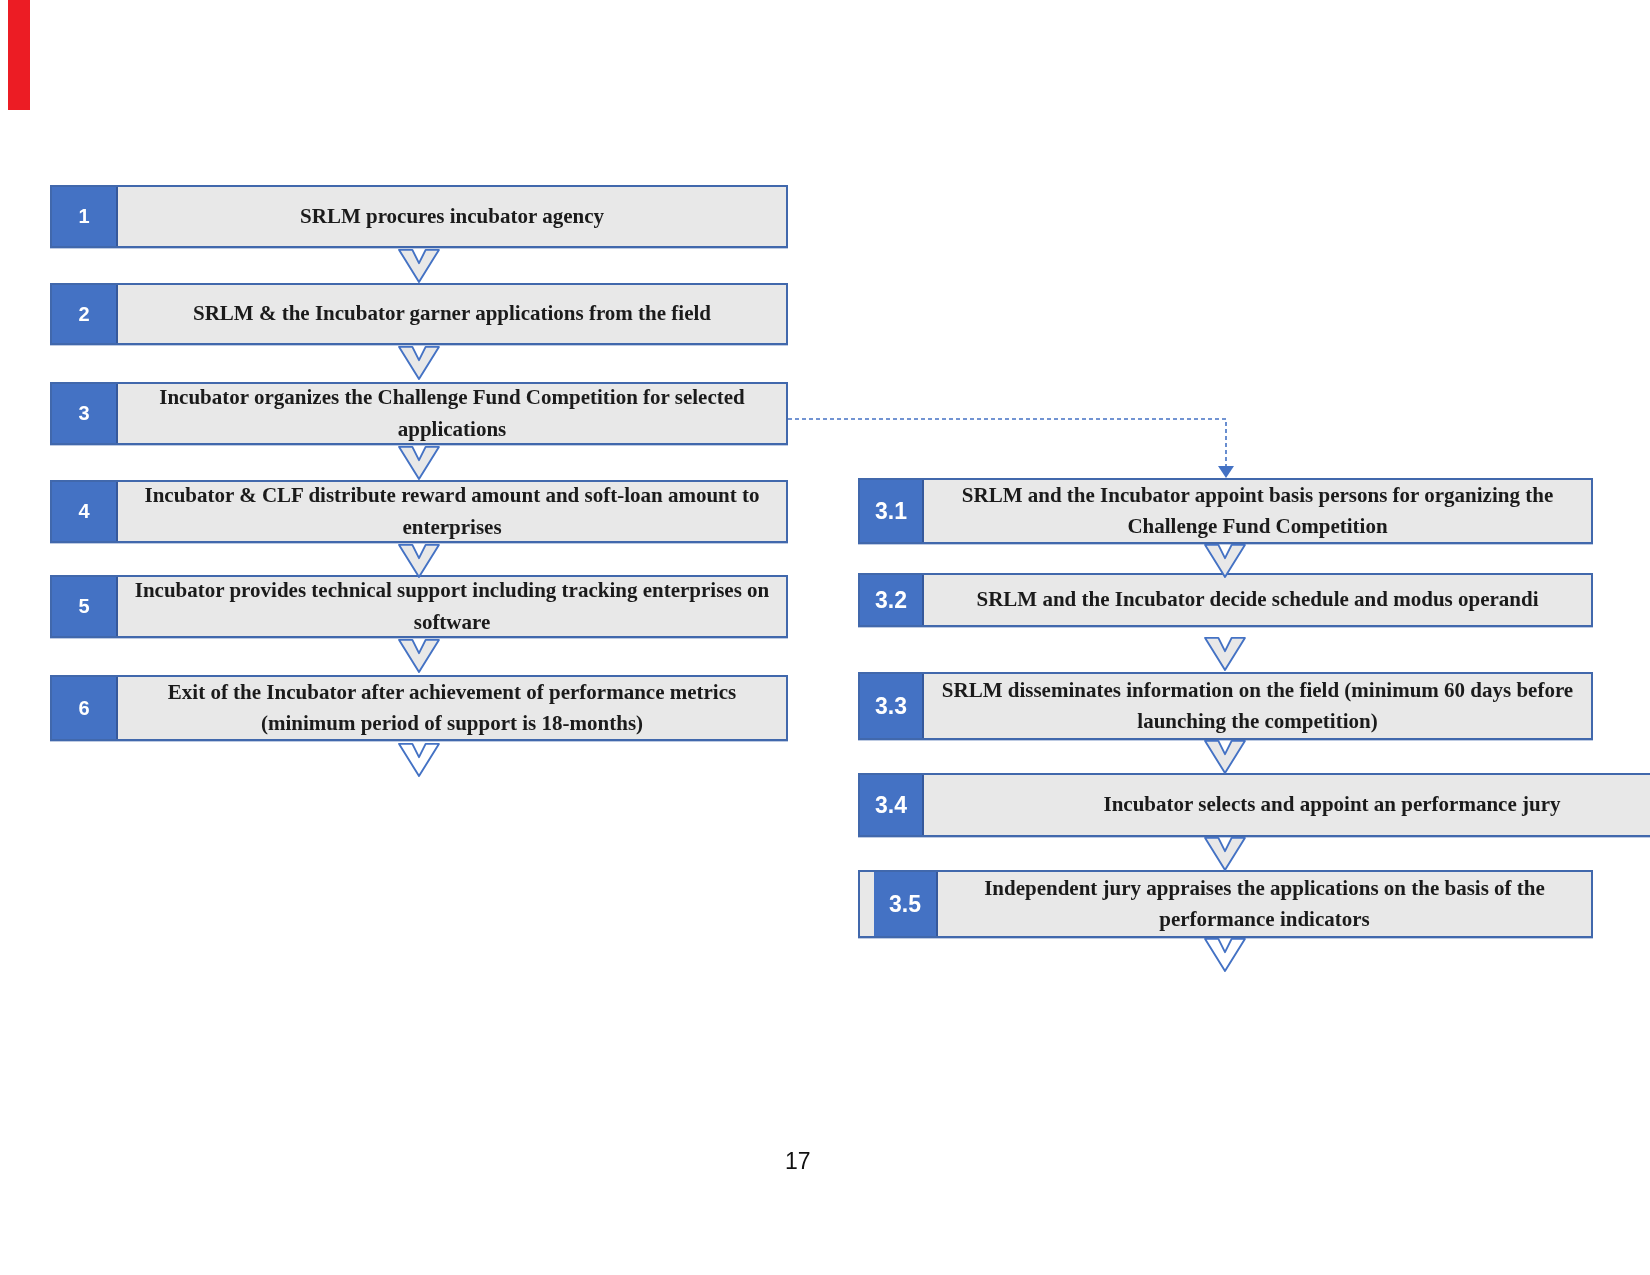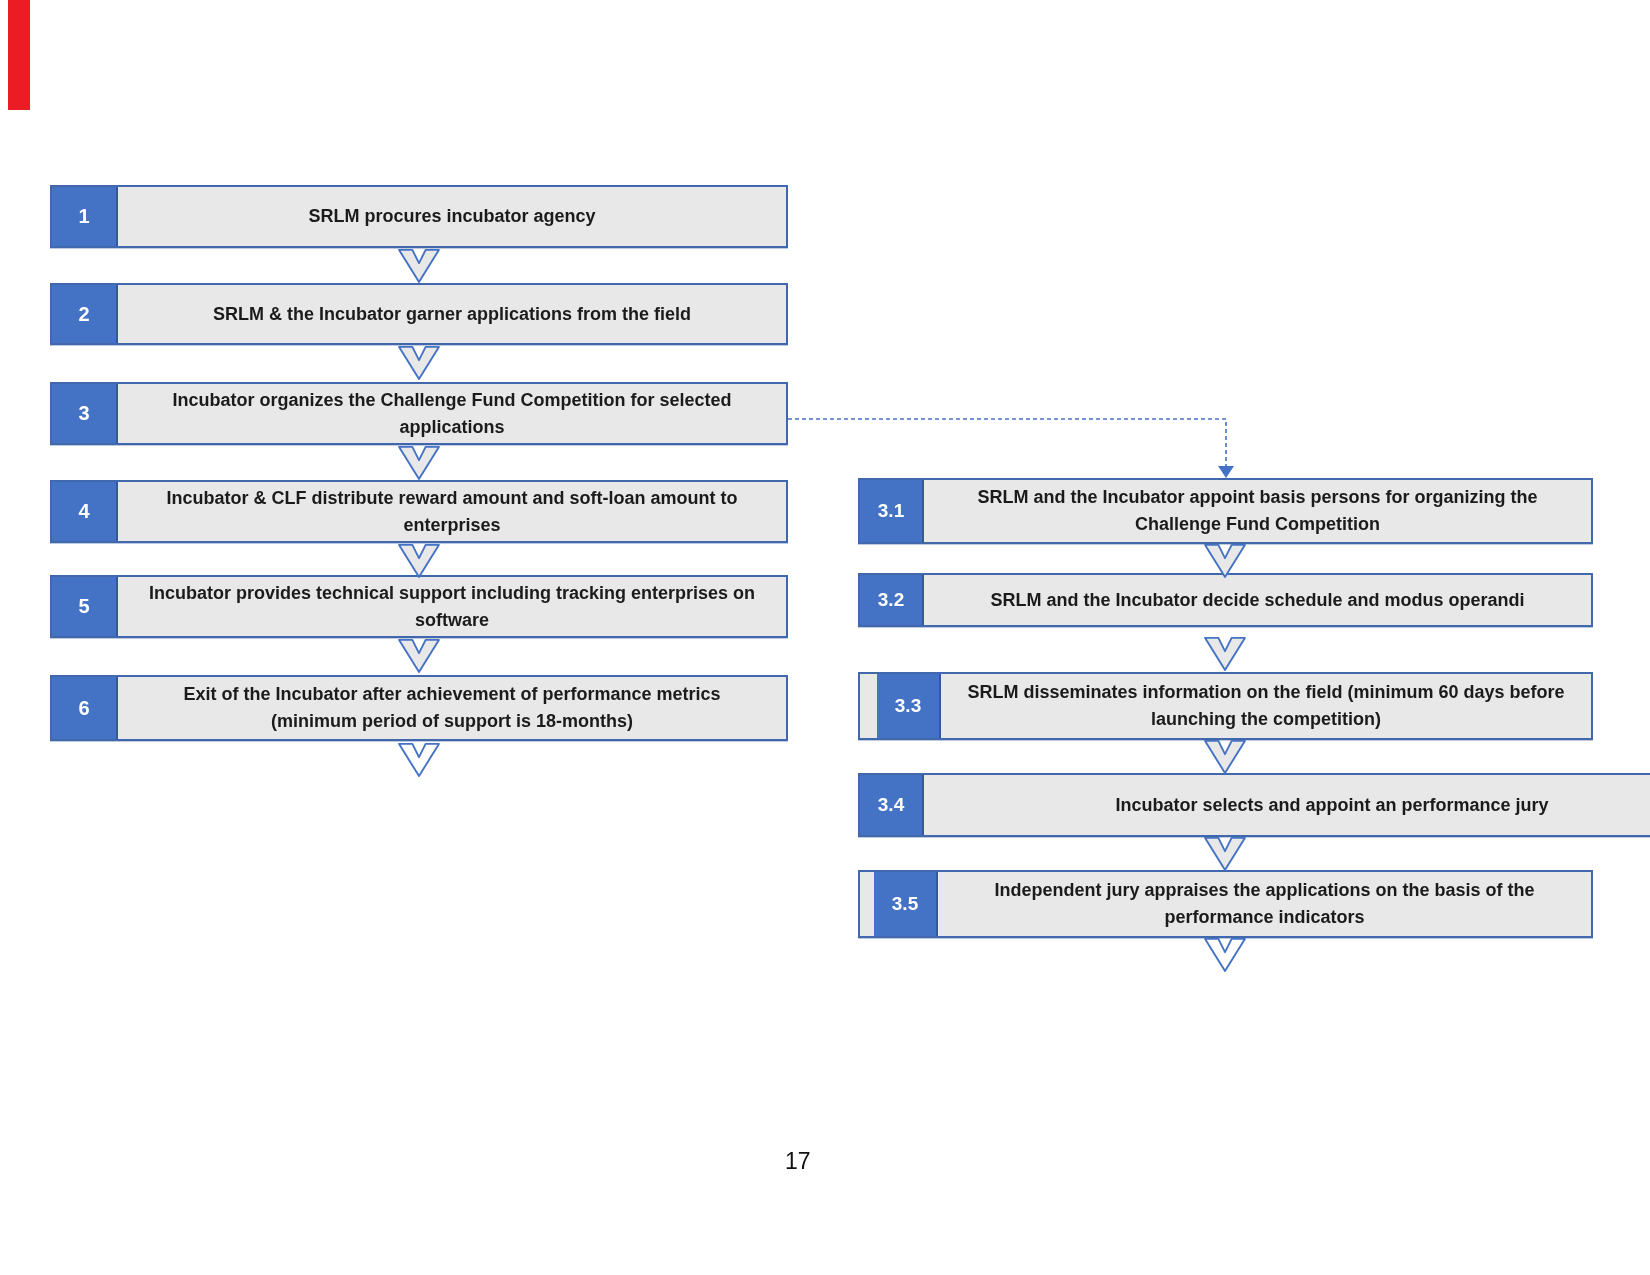--- a/index.html
+++ b/index.html
@@ -25,31 +25,32 @@
   .num{
     background:#4472C4;
     color:#ffffff;
     display:flex;align-items:center;justify-content:center;
     font-weight:bold;
     border-right:2px solid #35589B;
     box-sizing:border-box;
     flex:0 0 auto;
   }
   .left .num{width:66px;font-size:20px;}
-  .right .num{width:64px;font-size:19px;}
+  .right .num{width:64px;font-size:23px;}
   .txt{
     flex:1 1 auto;
     display:flex;align-items:center;justify-content:center;
     text-align:center;
     color:#1b1b1b;
-    font-size:18px;
+    font-size:21px;
     font-weight:600;
     line-height:1.5;
     padding:2px 10px;
     white-space:pre-line;
+    font-family:Liberation Serif, serif;
   }
   .arrow{position:absolute;width:46px;height:36px;}
   .pageno{
     position:absolute;left:785px;top:1148px;width:70px;
     text-align:left;color:#111111;font-size:23px;font-weight:400;
   }
   svg{display:block;}
 </style>
 </head>
 <body>
@@ -85,21 +86,21 @@
   </div>
 
   <div class="srow right" style="left:858px;top:478px;width:735px;height:66px;">
     <div class="num">3.1</div>
     <div class="txt">SRLM and the Incubator appoint basis persons for organizing the Challenge Fund Competition</div>
   </div>
   <div class="srow right" style="left:858px;top:573px;width:735px;height:54px;">
     <div class="num">3.2</div>
     <div class="txt">SRLM and the Incubator decide schedule and modus operandi</div>
   </div>
-  <div class="srow right" style="left:858px;top:672px;width:735px;height:68px;padding-left:17px;">
+  <div class="srow right" style="left:858px;top:672px;width:735px;height:68px;">
     <div class="num">3.3</div>
     <div class="txt">SRLM disseminates information on the field (minimum 60 days before launching the competition)</div>
   </div>
   <div class="srow right" style="left:858px;top:773px;width:884px;height:64px;">
     <div class="num">3.4</div>
     <div class="txt">Incubator selects and appoint an performance jury</div>
   </div>
   <div class="srow right" style="left:858px;top:870px;width:735px;height:68px;padding-left:14px;">
     <div class="num">3.5</div>
     <div class="txt">Independent jury appraises the applications on the basis of the performance indicators</div>

